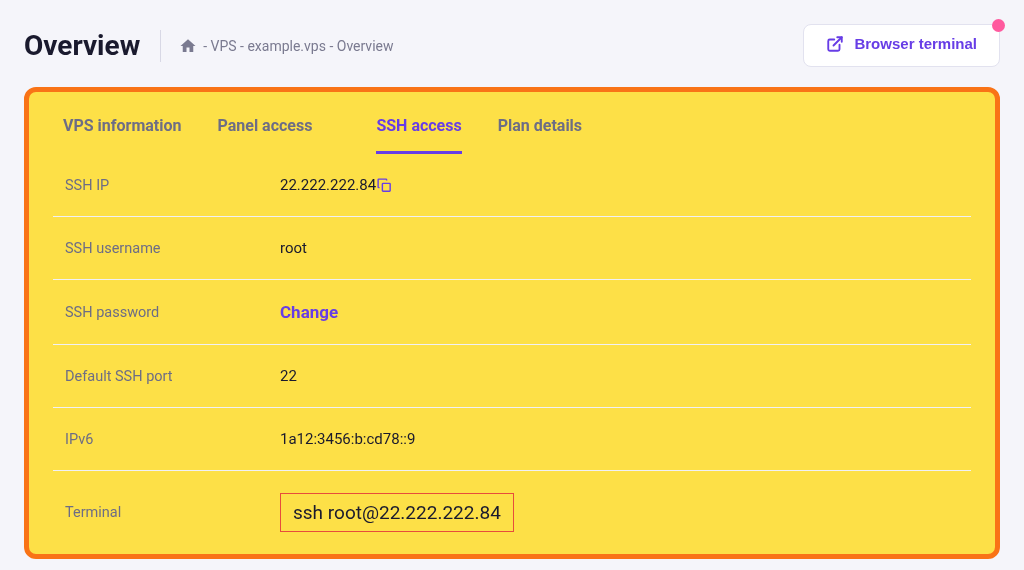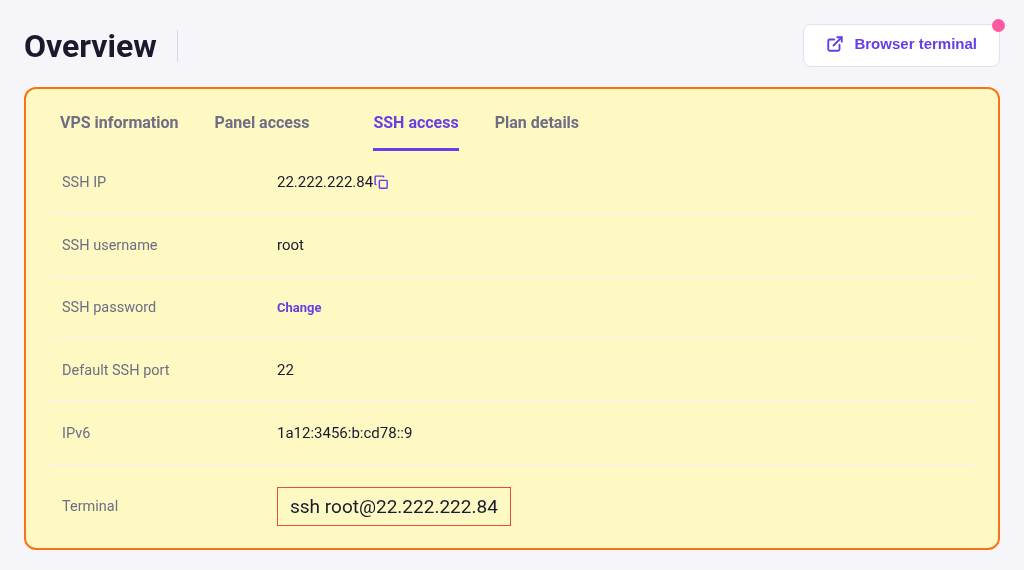--- a/index.html
+++ b/index.html
@@ -14,21 +14,21 @@
       display: flex;
       align-items: center;
       justify-content: space-between;
       padding: 24px 24px 20px 24px;
     }
     .header-left {
       display: flex;
       align-items: center;
     }
     .page-title {
-      font-size: 32px;
+      font-size: 28px;
       font-weight: 700;
       color: #1a1a2e;
       margin-right: 20px;
     }
     .divider-v {
       width: 1px;
       height: 32px;
       background: #d8d8e5;
       margin-right: 18px;
     }
@@ -61,22 +61,22 @@
       top: -6px;
       right: -6px;
       width: 13px;
       height: 13px;
       background: #ff5a9e;
       border-radius: 50%;
     }
     .btn-terminal svg { width: 18px; height: 18px; }
     .card {
       margin: 0 24px 24px 24px;
-      background: #fef9c3;
-      border: 2px solid #f97316;
+      background: #fde047;
+      border: 5px solid #f97316;
       border-radius: 12px;
       padding: 0;
     }
     .tabs {
       display: flex;
       gap: 36px;
       padding: 10px 34px 0 34px;
     }
     .tab {
       padding: 14px 0 16px 0;
@@ -110,21 +110,21 @@
     .row-value {
       font-size: 15px;
       color: #1a1a2e;
       display: flex;
       align-items: center;
     }
     .link-action {
       color: #673de6;
       font-weight: 700;
       cursor: pointer;
-      font-size: 13px;
+      font-size: 17px;
     }
     .copy-icon {
       color: #673de6;
       cursor: pointer;
       display: inline-flex;
     }
     .terminal-box {
       border: 1.5px solid #e74c3c;
       padding: 7px 12px;
       font-size: 19px;
@@ -132,20 +132,28 @@
       display: inline-block;
     }
   </style>
 </head>
 <body>
 
 <div class="header">
   <div class="header-left">
     <h1 class="page-title">Overview</h1>
     <div class="divider-v"></div>
+    <div class="breadcrumb">
+      <span class="home-icon">
+        <svg width="18" height="18" viewBox="0 0 24 24" fill="currentColor">
+            <path d="M10 20v-6h4v6h5v-8h3L12 3 2 12h3v8z"></path>
+          </svg>
+      </span>
+      <span> - VPS - example.vps - Overview</span>
+    </div>
   </div>
   <button class="btn-terminal">
     <span>
       <svg viewBox="0 0 24 24" fill="none" stroke="#673de6" stroke-width="2.5" stroke-linecap="round" stroke-linejoin="round">
         <path d="M18 13v6a2 2 0 0 1-2 2H5a2 2 0 0 1-2-2V8a2 2 0 0 1 2-2h6"></path>
         <polyline points="15 3 21 3 21 9"></polyline>
         <line x1="10" y1="14" x2="21" y2="3"></line>
       </svg>
     </span>
     <span>Browser terminal</span>

